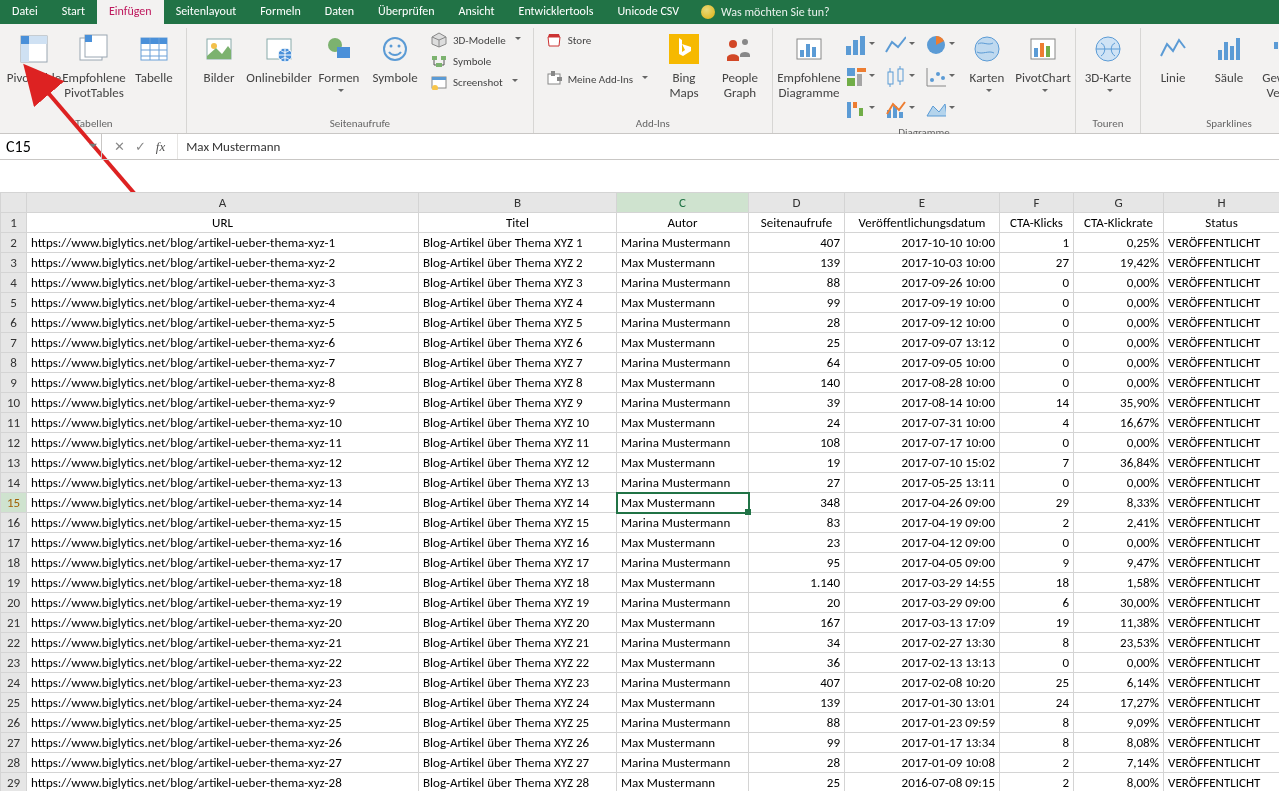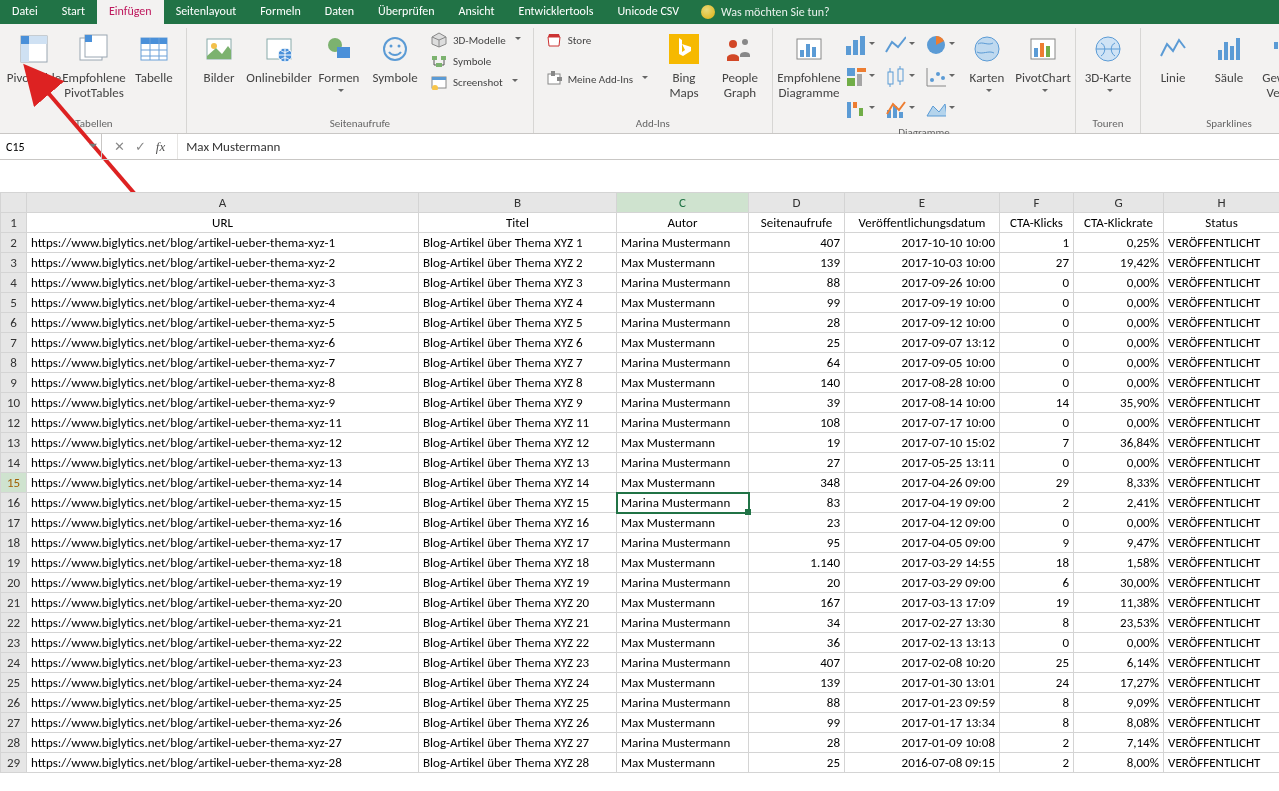--- a/index.html
+++ b/index.html
@@ -28,21 +28,21 @@
   .chart-gallery { display:grid; grid-template-columns: repeat(3, 34px); grid-auto-rows:30px; gap:2px 6px; align-items:center; justify-items:center; }
   .mini { width:30px; height:26px; display:flex; align-items:center; justify-content:center; }
 
   
   .arrow { position:absolute; top:70px; left:30px; pointer-events:none; }
   .arrow svg { overflow:visible; }
 
   
   .fbar { height:26px; display:flex; align-items:stretch; border-bottom:1px solid #c9c7c5; font-size:12px; position:relative; }
   .namebox { width:102px; border-right:1px solid #c9c7c5; display:flex; align-items:center; padding:0 6px; position:relative; }
-  .namebox input { border:none; outline:none; width:100%; font-size:12px; background:transparent; }
+  .namebox input { border:none; outline:none; width:100%; font-size:16px; background:transparent; }
   .namebox .cell-chev { position:absolute; right:4px; top:50%; transform:translateY(-40%); border:4px solid transparent; border-top-color:#777; }
   .fx-btns { display:flex; align-items:center; gap:10px; padding:0 12px; border-right:1px solid #e6e5e3; color:#888; }
   .fx-btns span { font-size:13px; }
   .fx { font-style:italic; font-family:"Times New Roman",serif; font-size:13px; color:#555; }
   .formula-input { flex:1; border:none; outline:none; padding:0 8px; font-size:13px; color:#333; }
 
   
   .sheet { flex:1; overflow:hidden; position:relative; }
   .gutter-top { height:32px; }
 
@@ -567,20 +567,31 @@
             <td class="">https://www.biglytics.net/blog/artikel-ueber-thema-xyz-9</td>
             <td class="">Blog-Artikel über Thema XYZ 9</td>
             <td class="">Marina Mustermann</td>
             <td class="num">39</td>
             <td class="num">2017-08-14 10:00</td>
             <td class="num">14</td>
             <td class="num">35,90%</td>
             <td class="">VERÖFFENTLICHT</td>
           </tr>
           <tr>
+            <td class="row-hdr">11</td>
+            <td class="">https://www.biglytics.net/blog/artikel-ueber-thema-xyz-10</td>
+            <td class="">Blog-Artikel über Thema XYZ 10</td>
+            <td class="">Max Mustermann</td>
+            <td class="num">24</td>
+            <td class="num">2017-07-31 10:00</td>
+            <td class="num">4</td>
+            <td class="num">16,67%</td>
+            <td class="">VERÖFFENTLICHT</td>
+          </tr>
+          <tr>
             <td class="row-hdr">12</td>
             <td class="">https://www.biglytics.net/blog/artikel-ueber-thema-xyz-11</td>
             <td class="">Blog-Artikel über Thema XYZ 11</td>
             <td class="">Marina Mustermann</td>
             <td class="num">108</td>
             <td class="num">2017-07-17 10:00</td>
             <td class="num">0</td>
             <td class="num">0,00%</td>
             <td class="">VERÖFFENTLICHT</td>
           </tr>

